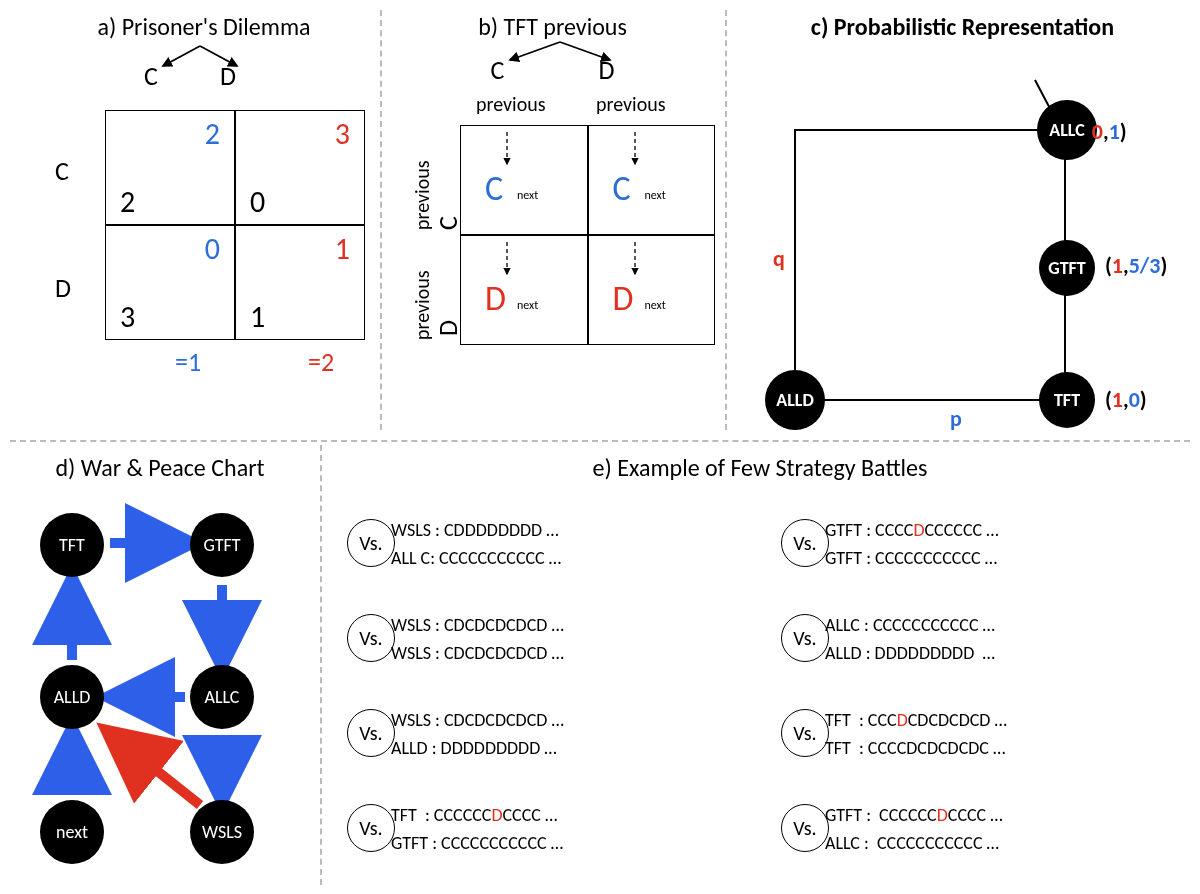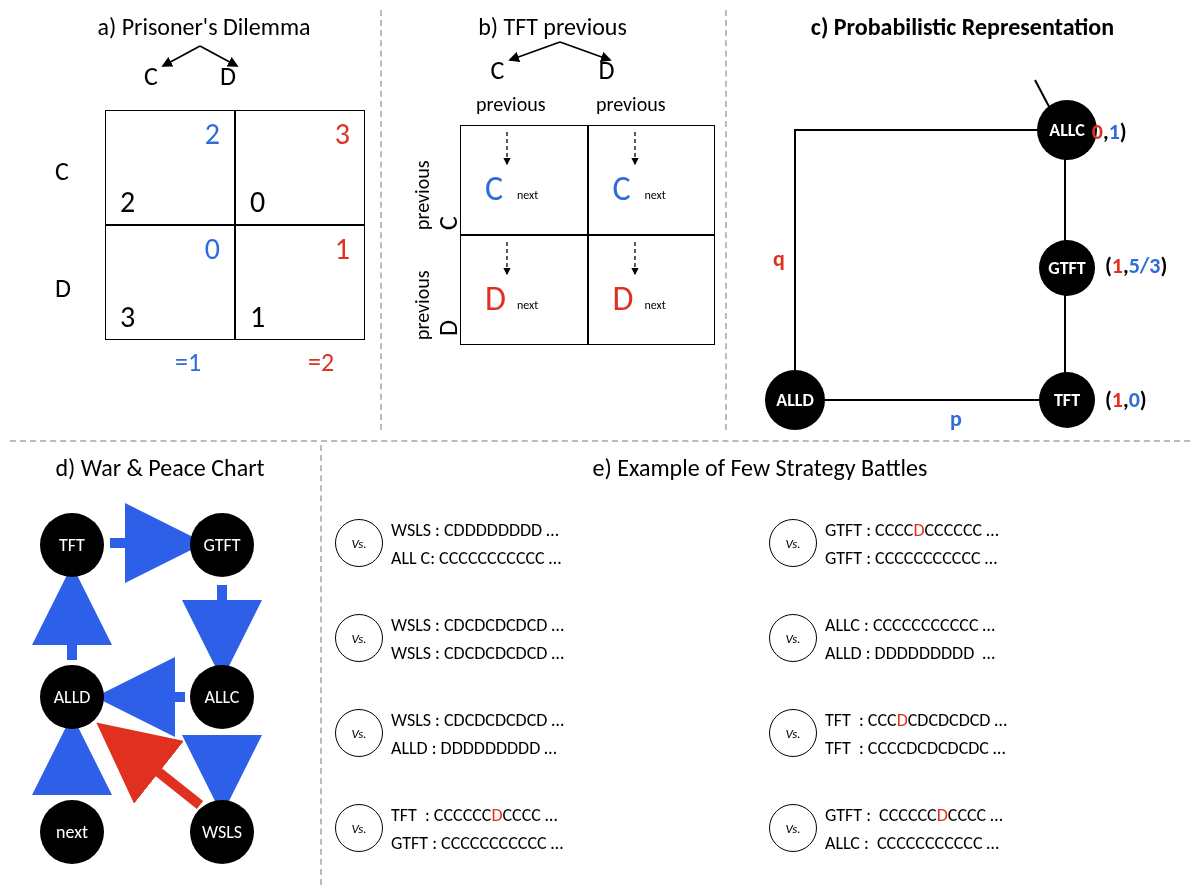--- a/index.html
+++ b/index.html
@@ -69,22 +69,22 @@
                    display:flex; align-items:center; justify-content:center; font-size:18px;}
   #panel-d svg.arrows { position:absolute; left:0; top:0; }
 
   
   #panel-e { position:absolute; left:325px; top:445px; width:870px; height:445px;}
   #panel-e .title { position:absolute; top:8px; left:0; width:100%;text-align:center; }
   #panel-e .col { position:absolute; top:60px; width:430px; }
   #panel-e .col.left { left:6px; }
   #panel-e .col.right { left:440px; }
   #panel-e .battle { position:relative; height:95px; }
-  #panel-e .vs { position:absolute; left:4px; top:14px; width:48px; height:48px; border:1.5px solid #000; border-radius:50%;
-                 display:flex; align-items:center; justify-content:center; font-size:13px;font-style:italic;}
+  #panel-e .vs { position:absolute; left:16px; top:14px; width:48px; height:48px; border:1.5px solid #000; border-radius:50%;
+                 display:flex; align-items:center; justify-content:center; font-size:20px;}
   #panel-e .lines { position:absolute; left:60px; top:12px; font-size:18px; line-height:1.55; white-space:pre;}
 </style>
 </head>
 <body>
 
 <div class="vline1"></div>
 <div class="vline2"></div>
 <div class="hline"></div>
 <div class="vline3"></div>
 

